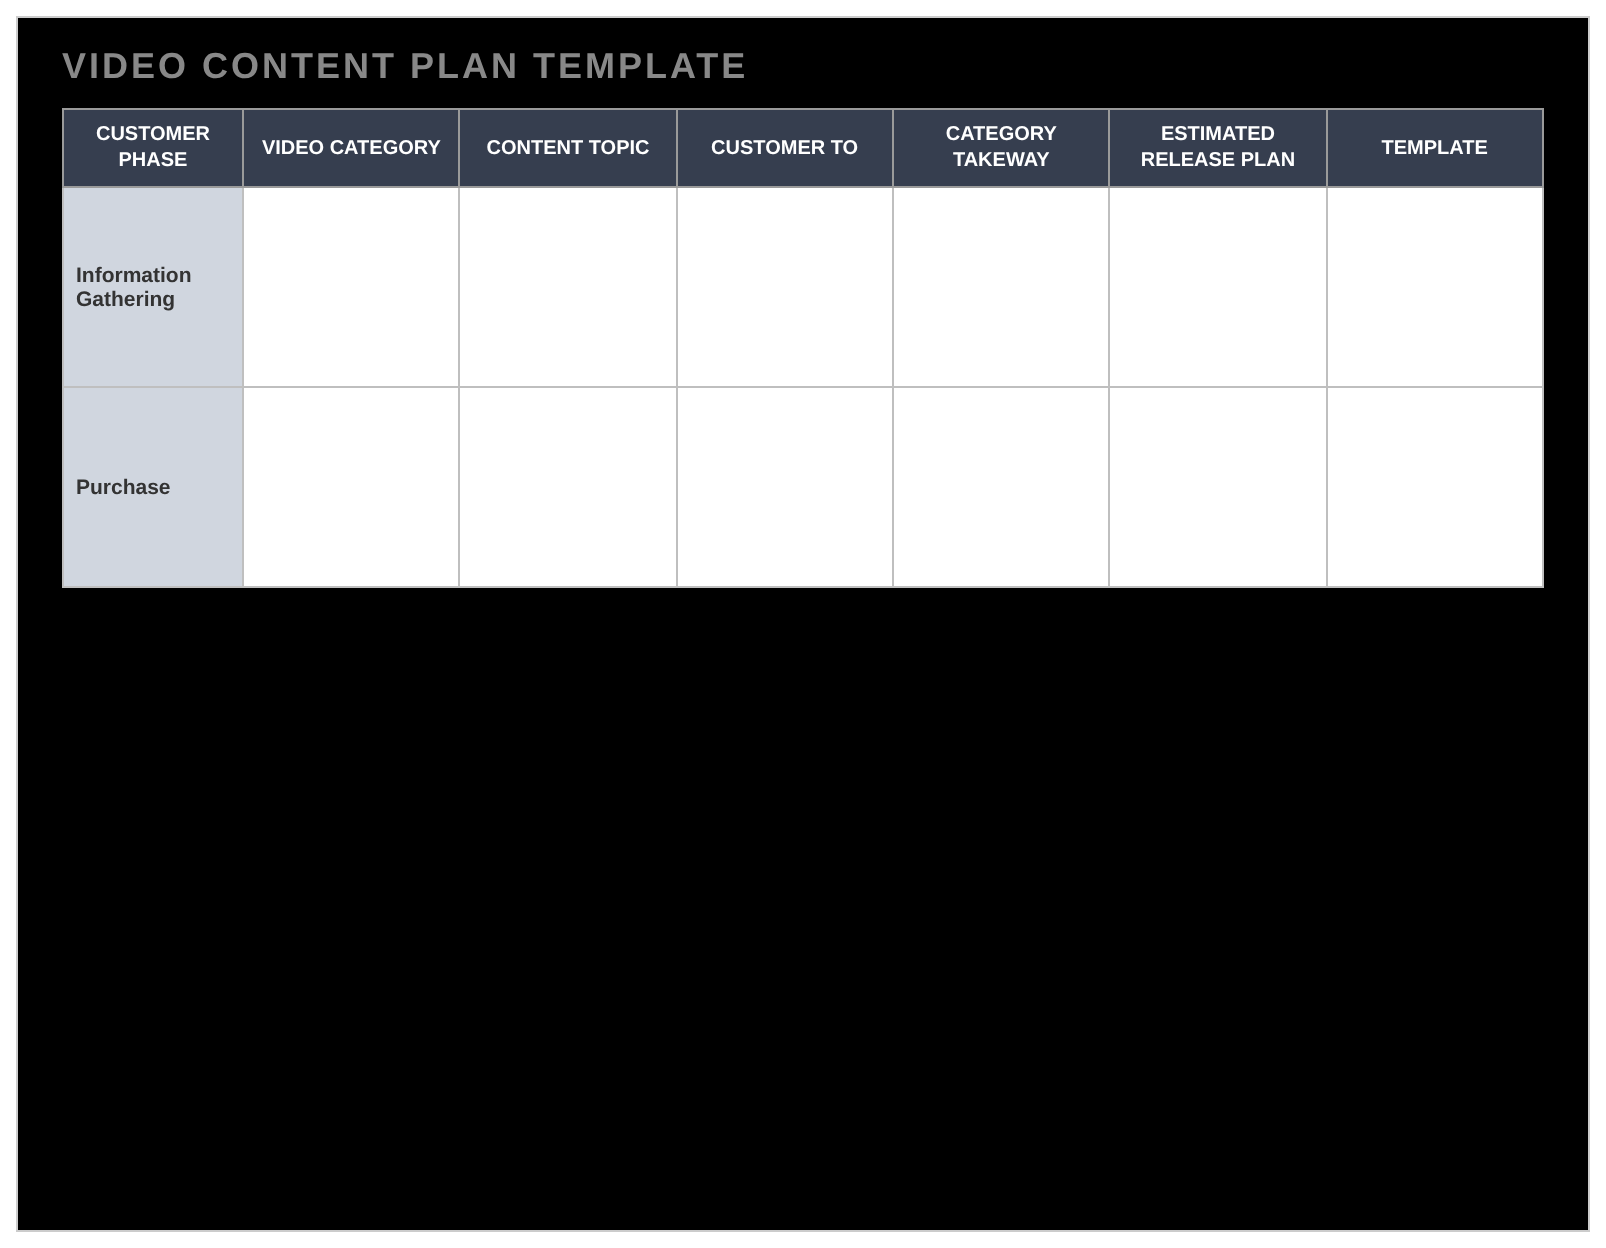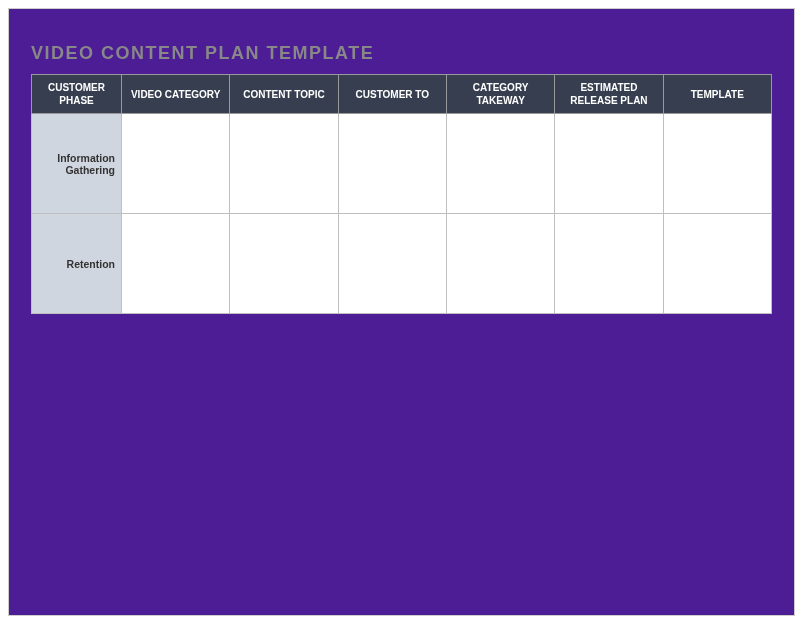--- a/index.html
+++ b/index.html
@@ -11,22 +11,22 @@
       font-family: Arial, Helvetica, sans-serif;
       background: #ffffff;
       width: 803px;
       height: 624px;
       padding: 8px;
     }
     .page {
       border: 1px solid #cccccc;
       width: 100%;
       height: 100%;
-      padding: 34px 22px;
-      background: #4c1d95;
+      padding: 14px 22px;
+      background: #000000;
     }
     .title {
       font-size: 18px;
       font-weight: bold;
       letter-spacing: 1.5px;
       color: #888888;
       margin-bottom: 10px;
     }
     table {
       border-collapse: collapse;
@@ -52,21 +52,21 @@
       border: 1px solid #bfbfbf;
       height: 100px;
       vertical-align: middle;
       font-size: 10px;
       padding: 4px 6px;
     }
     td.phase-cell {
       background: #d0d6df;
       font-weight: bold;
       color: #333333;
-      text-align: right;
+      text-align: left;
       font-size: 10.5px;
     }
     td.data-cell {
       background: #ffffff;
     }
   </style>
 </head>
 <body>
 
 <div class="page">
@@ -88,21 +88,21 @@
       <tr>
         <td class="phase-cell">Information Gathering</td>
         <td class="data-cell"></td>
         <td class="data-cell"></td>
         <td class="data-cell"></td>
         <td class="data-cell"></td>
         <td class="data-cell"></td>
         <td class="data-cell"></td>
       </tr>
       <tr>
-        <td class="phase-cell">Retention</td>
+        <td class="phase-cell">Purchase</td>
         <td class="data-cell"></td>
         <td class="data-cell"></td>
         <td class="data-cell"></td>
         <td class="data-cell"></td>
         <td class="data-cell"></td>
         <td class="data-cell"></td>
       </tr>
     </tbody>
   </table>
 </div>

